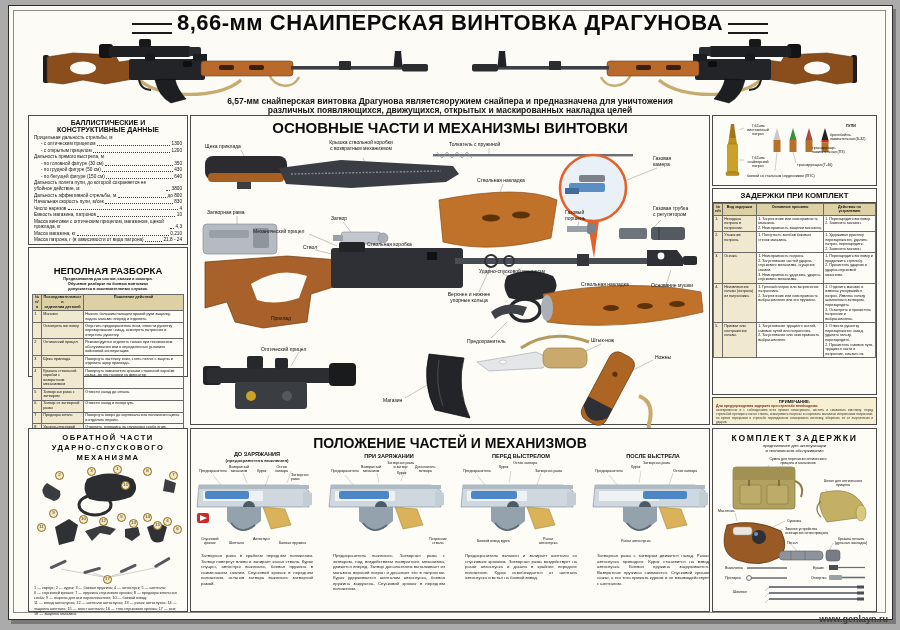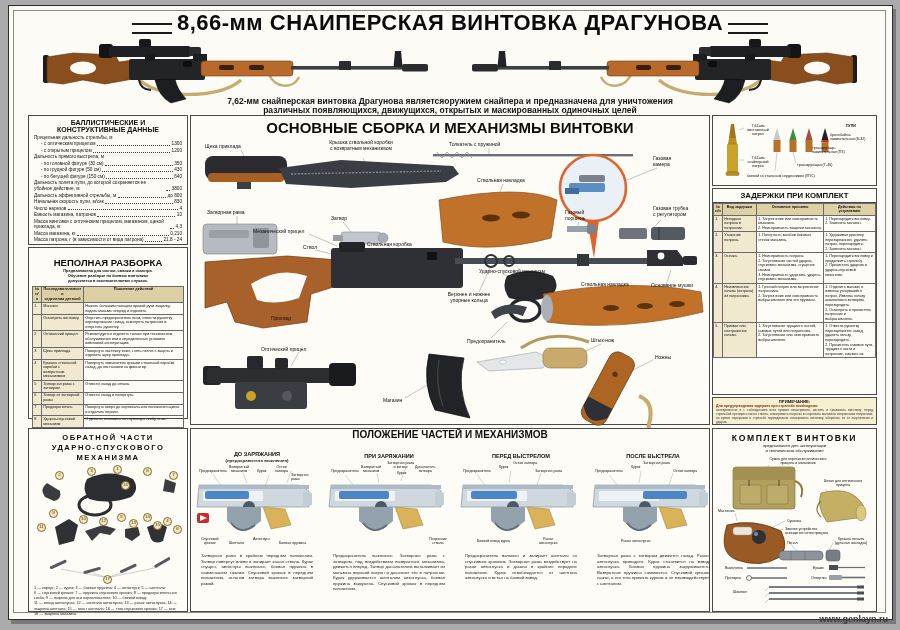--- a/index.html
+++ b/index.html
@@ -73,22 +73,22 @@
         <rect x="359" y="26" width="26" height="7.5" rx="2" fill="#2a2c30"></rect>
         <path d="M112,42 q4,17 16,23 l15,-4 q-9,-10 -11,-20 Z" fill="#1d1e21" stroke="#050505" stroke-width="0.5"></path>
         <path d="M96,42 q2,10 12,10" stroke="#1d1e21" stroke-width="2" fill="none"></path>
       </g>
     </defs>
     <use href="#svd" x="28" y="2"></use>
     <g transform="translate(842,2) scale(-1,1)">
         <use href="#svd"></use>
       </g>
   </svg>
-  <div class="subtitle" style="top:96px;">7,62-мм снайперская винтовка Драгунова являетсяоружием снайпера и предназначена для уничтожения</div>
-  <div class="subtitle" style="top:105px;">различных появляющихся, движущихся, открытых и маскированных одиночных целей</div>
+  <div class="subtitle" style="top:96px;">6,57-мм снайперская винтовка Драгунова являетсяоружием снайпера и предназначена для уничтожения</div>
+  <div class="subtitle" style="top:105px;">различных появляющихся, движущихся, открытых и маскированных накладка целей</div>
 
   <div class="b" style="left:28px;top:115px;width:160px;height:130px;padding:3px 5px;">
     <div class="sect-title" style="font-size:7px;white-space:pre-line;margin-bottom:2px;">БАЛЛИСТИЧЕСКИЕ И
 КОНСТРУКТИВНЫЕ ДАННЫЕ</div>
     <div class="brow">
         <span class="bl">Прицельная дальность стрельбы, м</span>
       </div>
     <div class="brow ind">
         <span class="bl">- с оптическим прицелом</span>
         <span class="bd"></span>
@@ -152,21 +152,21 @@
         <span class="bd"></span>
         <span class="bv">0,210</span>
       </div>
     <div class="brow">
         <span class="bl">Масса патрона, г (в зависимости от вида патрона)</span>
         <span class="bd"></span>
         <span class="bv">21,8 - 24</span>
       </div>
   </div>
 
-  <div class="b" style="left:28px;top:247px;width:160px;height:172px;padding:9px 3px;">
+  <div class="b" style="left:28px;top:247px;width:160px;height:130px;padding:17px 3px;">
     <div class="sect-title" style="font-size:9.5px;">НЕПОЛНАЯ РАЗБОРКА</div>
     <div class="sect-title" style="font-size:3.9px;font-weight:bold;white-space:pre-line;line-height:1.25;margin:1px 0 2px;">Предназначена для чистки, смазки и осмотра.
 Обучение разборке на боевых винтовках
 допускается в исключительных случаях.</div>
     <table class="dt" style="width:100%;font-size:3.8px;line-height:1.22;">
       <colgroup>
           <col style="width:9px">
           <col style="width:42px">
           <col>
         </colgroup>
@@ -237,21 +237,21 @@
             <td class="beige">11</td>
             <td class="beige">Толкатель с пружиной</td>
             <td>Поджать пружину до выхода ее из канала прицельной колодки.</td>
           </tr>
     </tbody>
       </table>
     <div class="sect-title" style="font-size:4.4px;margin-top:2px;">СБОРКА ПРОИЗВОДИТСЯ В ОБРАТНОЙ ПОСЛЕДОВАТЕЛЬНОСТИ</div>
   </div>
 
   <div class="b" style="left:190px;top:115px;width:520px;height:310px;">
-    <div class="sect-title" style="font-size:15px;margin-top:3px;">ОСНОВНЫЕ СБОРКА И МЕХАНИЗМЫ ВИНТОВКИ</div>
+    <div class="sect-title" style="font-size:15px;margin-top:3px;">ОСНОВНЫЕ ЧАСТИ И МЕХАНИЗМЫ ВИНТОВКИ</div>
     <svg style="left:0;top:0;" width="520" height="310" viewBox="0 0 520 310">
       <g stroke="#8b8b8b" stroke-width="0.5">
         <line x1="50" y1="34" x2="54" y2="42"></line>
           <line x1="172" y1="42" x2="176" y2="50"></line>
         <line x1="298" y1="32" x2="298" y2="38"></line>
           <line x1="466" y1="52" x2="436" y2="64"></line>
         <line x1="46" y1="100" x2="46" y2="108"></line>
           <line x1="152" y1="106" x2="160" y2="116"></line>
         <line x1="312" y1="68" x2="306" y2="84"></line>
           <line x1="388" y1="106" x2="386" y2="112"></line>
@@ -539,21 +539,21 @@
     <span class="badge" style="left:74px;top:146px;">17</span>
     <div class="abs" style="left:5px;top:157px;width:150px;font-size:3.8px;line-height:1.35;color:#222;">
       <div>1 — корпус; 2 — курок; 3 — боевая пружина; 4 — автоспуск; 5 — шептало;</div>
       <div>6 — спусковой крючок; 7 — пружина спускового крючка; 8 — предохранительная скоба; 9 — вырезы для оси переключателя; 10 — боевой взвод;</div>
       <div>11 — взвод автоспуска; 12 — шептало автоспуска; 13 — рычаг автоспуска; 14 — защелка шептала; 15 — хвост шептала; 16 — тяга спускового крючка; 17 — оси;</div>
       <div>18 — защелка магазина</div>
     </div>
   </div>
 
   <div class="b" style="left:190px;top:428px;width:520px;height:184px;">
-    <div class="sect-title" style="font-size:10px;margin-top:0;">ПОЛОЖЕНИЕ ЧАСТЕЙ И МЕХАНИЗМОВ</div>
+    <div class="sect-title" style="font-size:14px;margin-top:6px;">ПОЛОЖЕНИЕ ЧАСТЕЙ И МЕХАНИЗМОВ</div>
     <div class="ph" style="left:14px;top:22px;width:104px;">ДО ЗАРЯЖАНИЯ</div>
     <div class="psub" style="left:8px;top:29px;width:116px;">(предохранитель выключен)</div>
     <div class="ph" style="left:146px;top:24px;width:104px;">ПРИ ЗАРЯЖАНИИ</div>
     <div class="ph" style="left:278px;top:24px;width:104px;">ПЕРЕД ВЫСТРЕЛОМ</div>
     <div class="ph" style="left:410px;top:24px;width:104px;">ПОСЛЕ ВЫСТРЕЛА</div>
     <svg style="left:0;top:0;" width="520" height="184" viewBox="0 0 520 184">
       <defs>
         <g id="mech">
           <path d="M2,8 h100 l10,6 v16 h-112 Z" fill="#cfd8de" stroke="#7a8893" stroke-width="0.6"></path>
           <rect x="2" y="8" width="110" height="4" fill="#aebbc4"></rect>
@@ -630,21 +630,21 @@
     <span class="tl tiny" style="left:482px;top:40px;width:32px;">Остов затвора</span>
     <span class="tl tiny" style="left:430px;top:110px;">Рычаг автоспуска</span>
 
     <div class="cap" style="left:10px;top:124px;width:112px;">Затворная рама в крайнем переднем положении. Затвор повернут влево и запирает канал ствола. Курок спущен, автоспуск выключен, боевая пружина в наименьшем сжатии. Спусковой крючок в переднем положении, останов затвора выключен затворной рамой.</div>
     <div class="cap" style="left:142px;top:124px;width:112px;">Предохранитель выключен. Затворная рама с затвором, под воздействием возвратного механизма, движется вперед. Затвор досылателем выталкивает из магазина верхний патрон и досылает его в патронник. Курок удерживается шепталом автоспуска, боевая пружина закручена. Спусковой крючок в переднем положении.</div>
     <div class="cap" style="left:274px;top:124px;width:112px;">Предохранитель включен и запирает шептало со спусковым крючком. Затворная рама воздействует на рычаг автоспуска и дошла в крайнее переднее положение. Курок освобождается от шептала автоспуска и встал на боевой взвод.</div>
     <div class="cap" style="left:406px;top:124px;width:112px;">Затворная рама с затвором движется назад. Рычаг автоспуска приподнят. Курок становится на взвод автоспуска. Боевая пружина закручивается. Возвратные пружины сжимаются. Спусковой крючок нажат, а его тяга прижата курком и не взаимодействует с шепталом.</div>
   </div>
 
   <div class="b" style="left:712px;top:428px;width:165px;height:184px;">
-    <div class="sect-title" style="font-size:8.6px;letter-spacing:1.6px;margin-top:4px;">КОМПЛЕКТ ВИНТОВКИ</div>
+    <div class="sect-title" style="font-size:8.6px;letter-spacing:1.6px;margin-top:4px;">КОМПЛЕКТ ЗАДЕРЖКИ</div>
     <div class="sect-title" style="font-size:4.2px;font-weight:normal;white-space:pre-line;line-height:1.3;">предназначен для эксплуатации
 и технического обслуживания</div>
     <svg style="left:0;top:0;" width="165" height="184" viewBox="0 0 165 184">
       <g stroke="#8b8b8b" stroke-width="0.4" fill="none">
         <path d="M56,36 L52,42"></path>
           <path d="M112,60 L118,66"></path>
           <path d="M22,84 L24,92"></path>
         <path d="M72,92 L56,100"></path>
           <path d="M70,100 L52,106"></path>
           <path d="M76,113 L84,122"></path>

